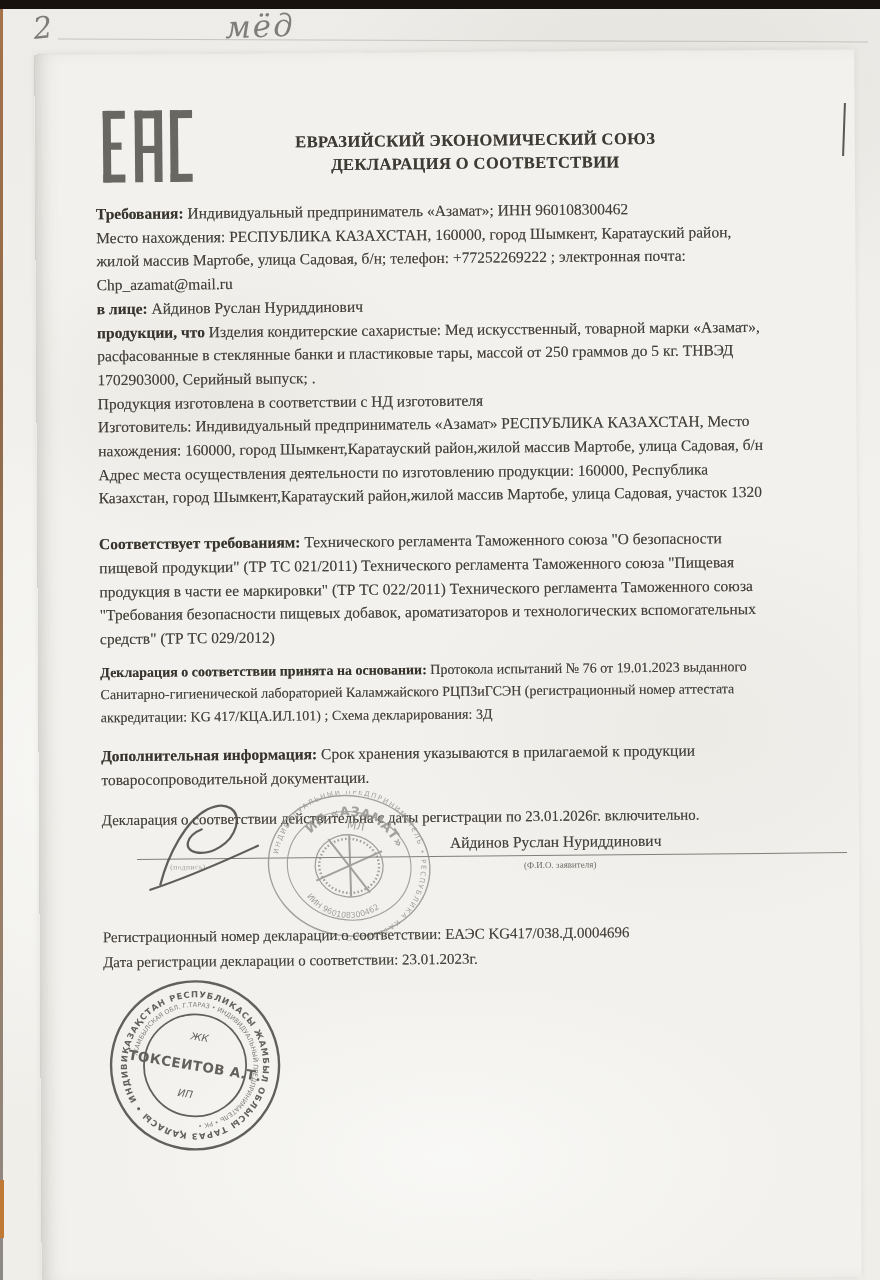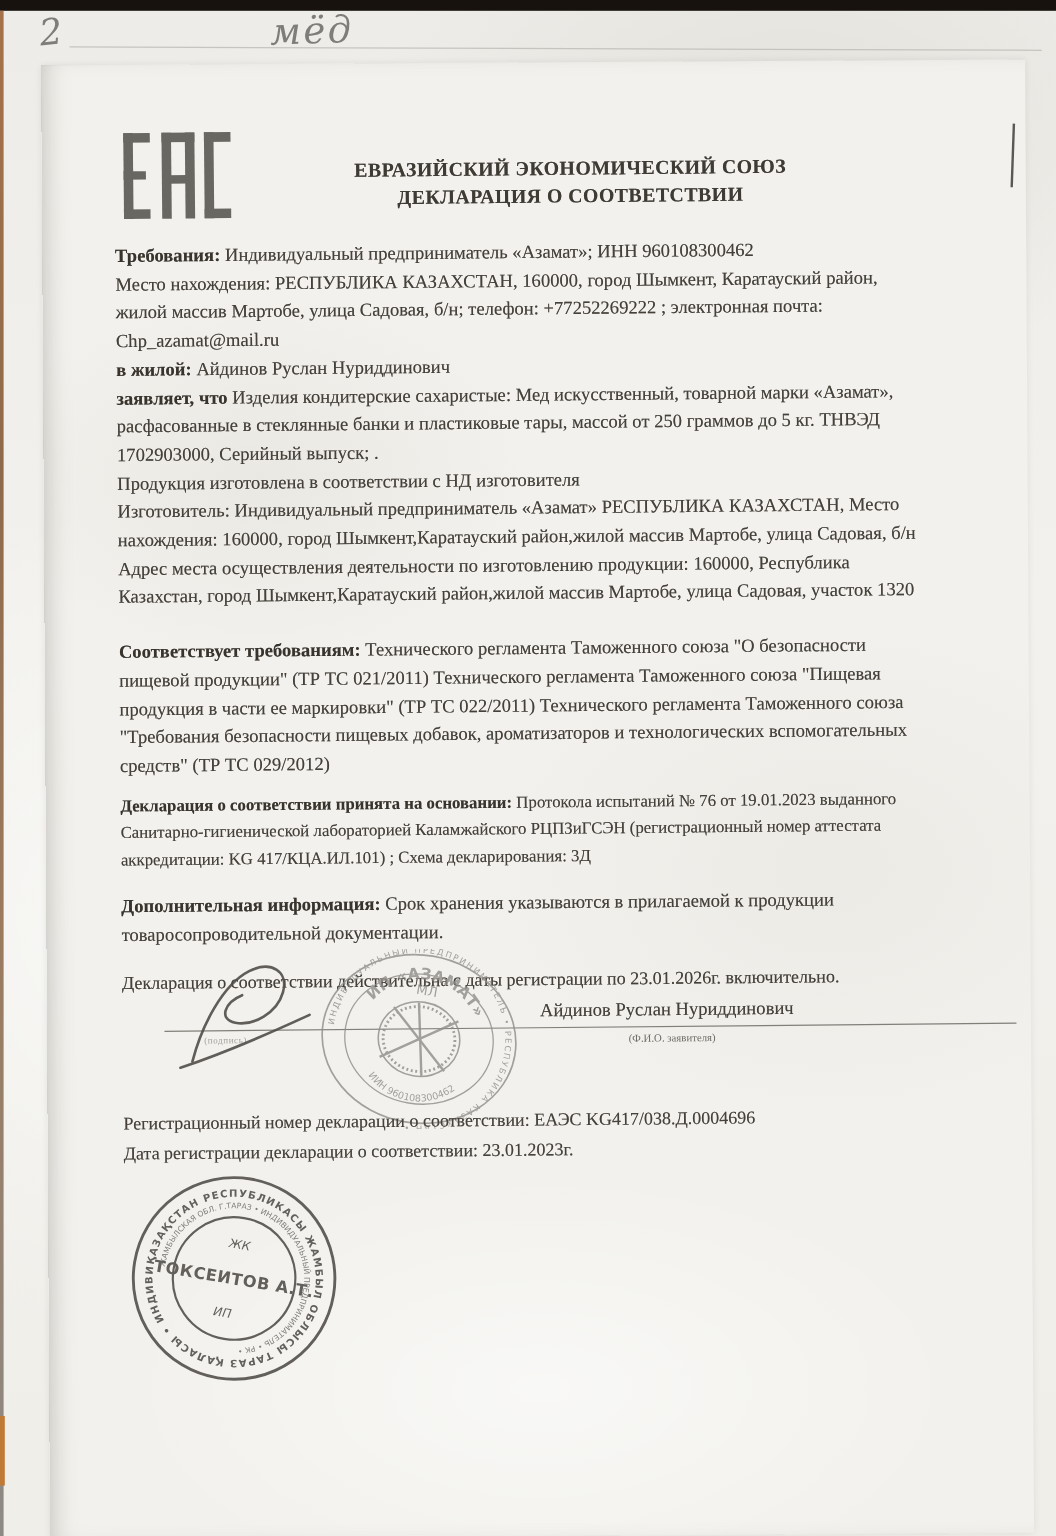--- a/index.html
+++ b/index.html
@@ -115,23 +115,23 @@
   <div class="text-col">
 
       <div class="line"><b>Требования:</b><span> Индивидуальный предприниматель «Азамат»; ИНН 960108300462</span></div>
 
       <div class="line"><b></b><span>Место нахождения: РЕСПУБЛИКА КАЗАХСТАН, 160000, город Шымкент, Каратауский район,</span></div>
 
       <div class="line"><b></b><span>жилой массив Мартобе, улица Садовая, б/н; телефон: +77252269222 ; электронная почта:</span></div>
 
       <div class="line"><b></b><span>Chp_azamat@mail.ru</span></div>
 
-      <div class="line"><b>в жилой:</b><span> Айдинов Руслан Нуриддинович</span></div>
-
-      <div class="line"><b>заявляет, что</b><span> Изделия кондитерские сахаристые: Мед искусственный, товарной марки «Азамат»,</span></div>
+      <div class="line"><b>в лице:</b><span> Айдинов Руслан Нуриддинович</span></div>
+
+      <div class="line"><b>продукции, что</b><span> Изделия кондитерские сахаристые: Мед искусственный, товарной марки «Азамат»,</span></div>
 
       <div class="line"><b></b><span>расфасованные в стеклянные банки и пластиковые тары, массой от 250 граммов до 5 кг. ТНВЭД</span></div>
 
       <div class="line"><b></b><span>1702903000, Серийный выпуск; .</span></div>
 
       <div class="line"><b></b><span>Продукция изготовлена в соответствии с НД изготовителя</span></div>
 
       <div class="line"><b></b><span>Изготовитель: Индивидуальный предприниматель «Азамат» РЕСПУБЛИКА КАЗАХСТАН, Место</span></div>
 
       <div class="line"><b></b><span>нахождения: 160000, город Шымкент,Каратауский район,жилой массив Мартобе, улица Садовая, б/н</span></div>

